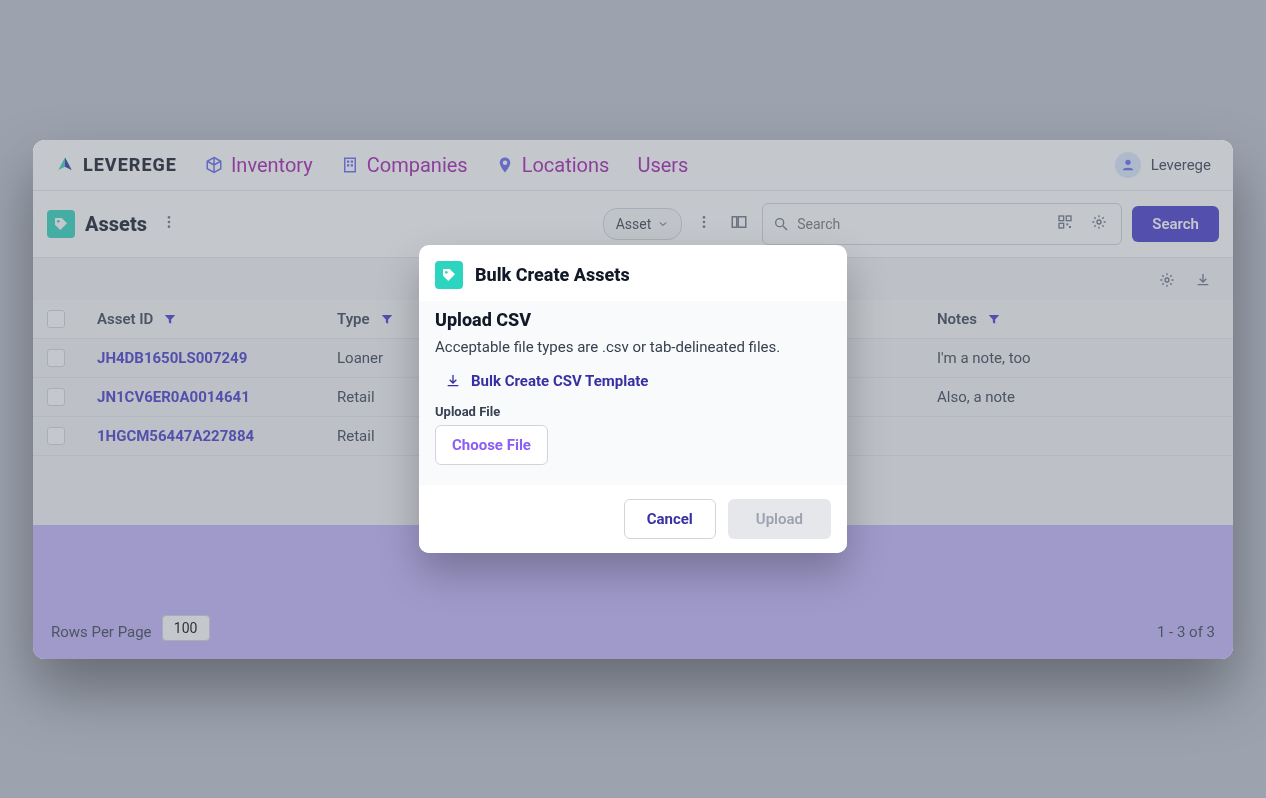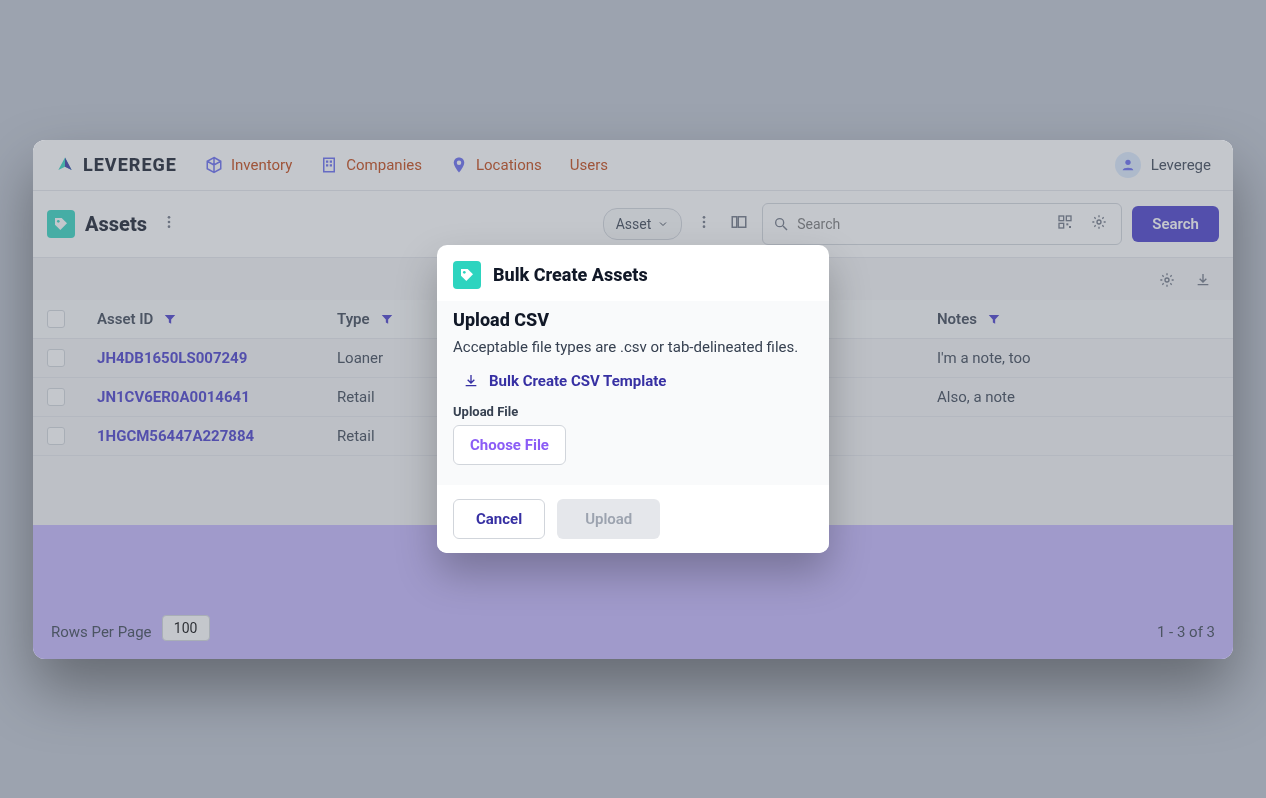--- a/index.html
+++ b/index.html
@@ -3,21 +3,21 @@
 <meta charset="utf-8">
 <style>
 * { box-sizing: border-box; margin: 0; padding: 0; font-family: -apple-system, BlinkMacSystemFont, "Segoe UI", Roboto, Helvetica, Arial, sans-serif; }
 body { background: #9ca3af; display: flex; align-items: center; justify-content: center; min-height: 798px; }
 .frame { width: 1200px; background: #f3f4f6; border-radius: 12px; overflow: hidden; position: relative; box-shadow: 0 30px 60px rgba(0,0,0,0.35); }
 
 .topbar { display: flex; align-items: center; padding: 12px 22px; background: #fff; gap: 28px; border-bottom: 1px solid #e5e7eb;}
 .logo { display:flex; align-items:center; gap:8px; font-weight: 800; letter-spacing: 1px; font-size: 18px; color:#111827;}
 .logo-mark { width: 20px; height: 20px; }
 .nav { display:flex; gap: 28px; align-items:center; }
-.nav-item { display:flex; align-items:center; gap:8px; color:#c2410c; font-size:15px; cursor:pointer; }
+.nav-item { display:flex; align-items:center; gap:8px; color:#a21caf; font-size:20px; cursor:pointer; }
 .nav-icon { width:18px; height:18px; }
 .spacer { flex: 1; }
 .user { display:flex; align-items:center; gap:10px; color:#374151; font-size:15px;}
 .avatar { width:26px; height:26px; border-radius:50%; background:#dbeafe; display:flex; align-items:center; justify-content:center; }
 .avatar svg { width:16px; height:16px; }
 
 .subbar { display:flex; align-items:center; padding: 12px 14px; background:#fff; gap:12px; border-bottom: 1px solid #e5e7eb;}
 .sub-left { display:flex; align-items:center; gap:10px; }
 .tagbox { width:28px; height:28px; background:#2dd4bf; border-radius:4px; display:flex; align-items:center; justify-content:center; }
 .page-title { font-size:20px; font-weight:800; color:#111827; }
@@ -38,30 +38,30 @@
 .filter { color:#4338ca; }
 .checkbox { width:18px; height:18px; border:1px solid #d1d5db; border-radius:3px; background:#fff; cursor:pointer; }
 .cell { font-size:15px; color:#374151; }
 .link { color:#4338ca; font-weight:700; cursor:pointer; }
 
 .footer { display:flex; align-items:flex-end; padding: 90px 18px 18px; gap:10px; font-size:15px; color:#374151; position:absolute; bottom:0; left:0; right:0; background:#c4b5fd;}
 .page-input { border:1px solid #d1d5db; background:#fff; border-radius:4px; padding:4px 8px; width:48px; text-align:center; font-size:14px; }
 .page-range { margin-left:auto; }
 
 .overlay { position:absolute; inset:0; background:rgba(107,114,128,0.4); display:flex; align-items:center; justify-content:center; }
-.modal { width: 392px; background:#fff; border-radius:10px; overflow:hidden; box-shadow: 0 20px 40px rgba(0,0,0,0.25); }
+.modal { width: 428px; background:#fff; border-radius:10px; overflow:hidden; box-shadow: 0 20px 40px rgba(0,0,0,0.25); }
 .modal-head { display:flex; align-items:center; gap:12px; padding:16px 16px 12px; }
 .modal-title { font-size:18px; font-weight:800; color:#111827; }
 .modal-body { padding: 8px 16px 20px; background:#f9fafb; }
 .body-title { font-size:18px; font-weight:800; color:#111827; margin-bottom:6px; }
 .body-text { font-size:15px; color:#374151; line-height:1.5; }
 .tmpl-link { display:flex; align-items:center; gap:10px; color:#3730a3; font-weight:700; font-size:15px; margin:14px 0 14px 10px; cursor:pointer; }
 .upload-label { font-size:13px; font-weight:700; color:#374151; margin-bottom:6px; }
 .choose-btn { border:1px solid #d1d5db; background:#fff; padding:10px 16px; border-radius:6px; font-size:15px; color:#8b5cf6; font-weight:700; cursor:pointer; }
-.modal-foot { display:flex; gap:12px; padding:14px 16px; background:#fff; }
+.modal-foot { display:flex; justify-content:flex-end; gap:12px; padding:14px 16px; background:#fff; }
 .btn-cancel { border:1px solid #d1d5db; background:#fff; padding:10px 22px; border-radius:6px; font-size:15px; color:#3730a3; font-weight:700; cursor:pointer; }
 .btn-upload { border:none; background:#e5e7eb; color:#9ca3af; padding:10px 28px; border-radius:6px; font-size:15px; font-weight:600; cursor:not-allowed; }
 
 .tablebody { min-height: 320px; }
 </style>
 </head>
 <body>
 
 <div class="frame">
 

